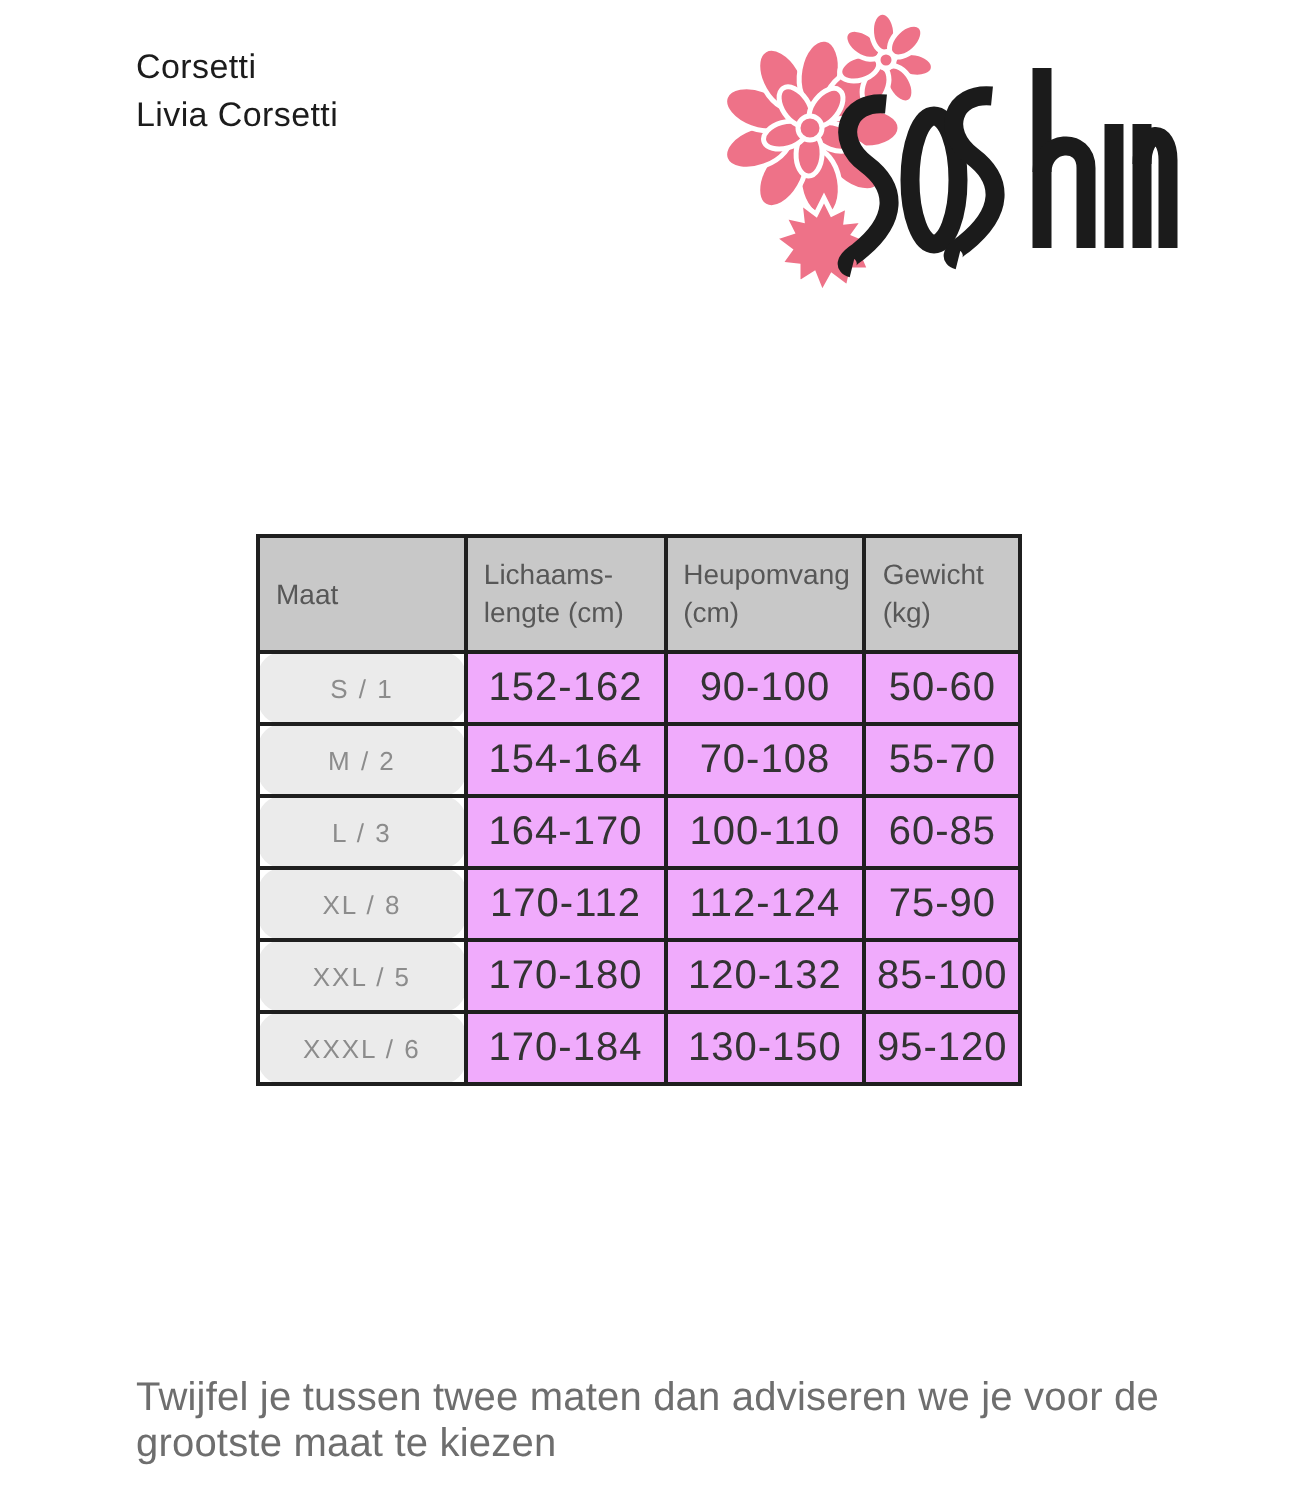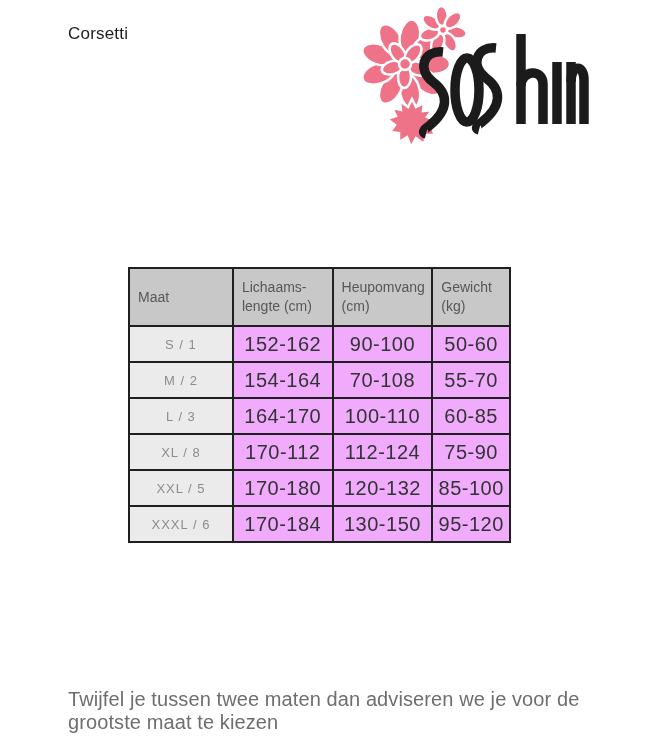--- a/index.html
+++ b/index.html
@@ -47,34 +47,35 @@
     height: 36px;
     background: #f0abfc;
     color: var(--data-text, #333333);
     font-size: 20px;
     text-align: center; vertical-align: middle;
     letter-spacing: 0.5px;
   }
   table.size-table td.label-col {
     background: var(--label-bg, #ebebeb);
     color: var(--label-text, #8c8c8c);
-    font-size: 13px; letter-spacing: 1px;
+    font-size: 13px; letter-spacing: 1px; border-radius: 12px;
   }
 
   
   .footer-note {
     position: absolute; left: 68px; top: 688px;
     font-size: 20px; color: #6e6e6e; letter-spacing: 0.1px;
   }
 </style>
 </head>
 <body>
 
 <div class="doc-title">
   <div>Corsetti</div>
+  <div>Livia Corsetti</div>
 </div>
 
 <div class="logo" aria-label="Soshin">
   <svg width="240" height="148" viewBox="0 0 240 148">
 
     <g style="fill:var(--flower-color,#ee7288)" stroke="#ffffff" stroke-width="2.5">
 
       <g transform="translate(50,60)">
         <ellipse transform="rotate(0) translate(28,0)" rx="17" ry="10"></ellipse>
         <ellipse transform="rotate(40) translate(28,0)" rx="17" ry="10"></ellipse>

